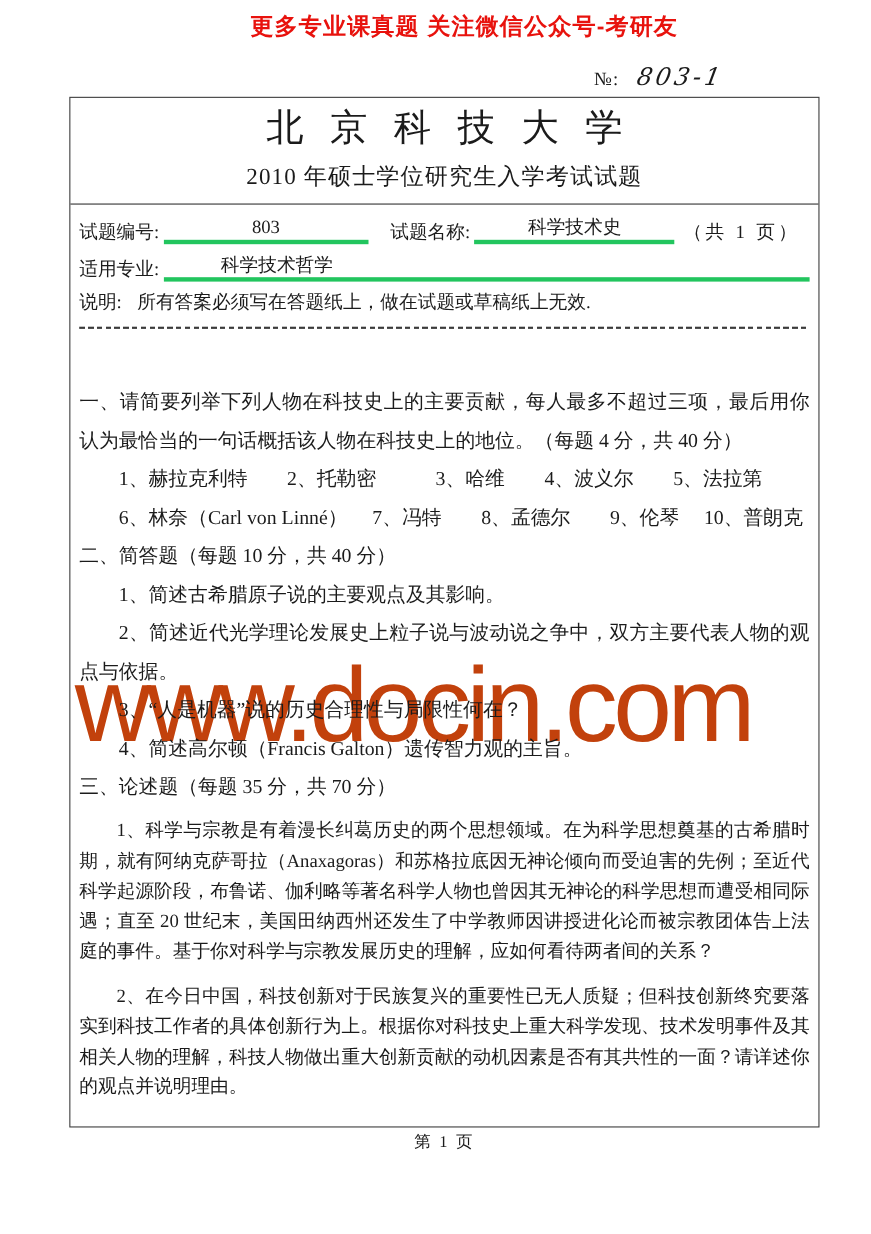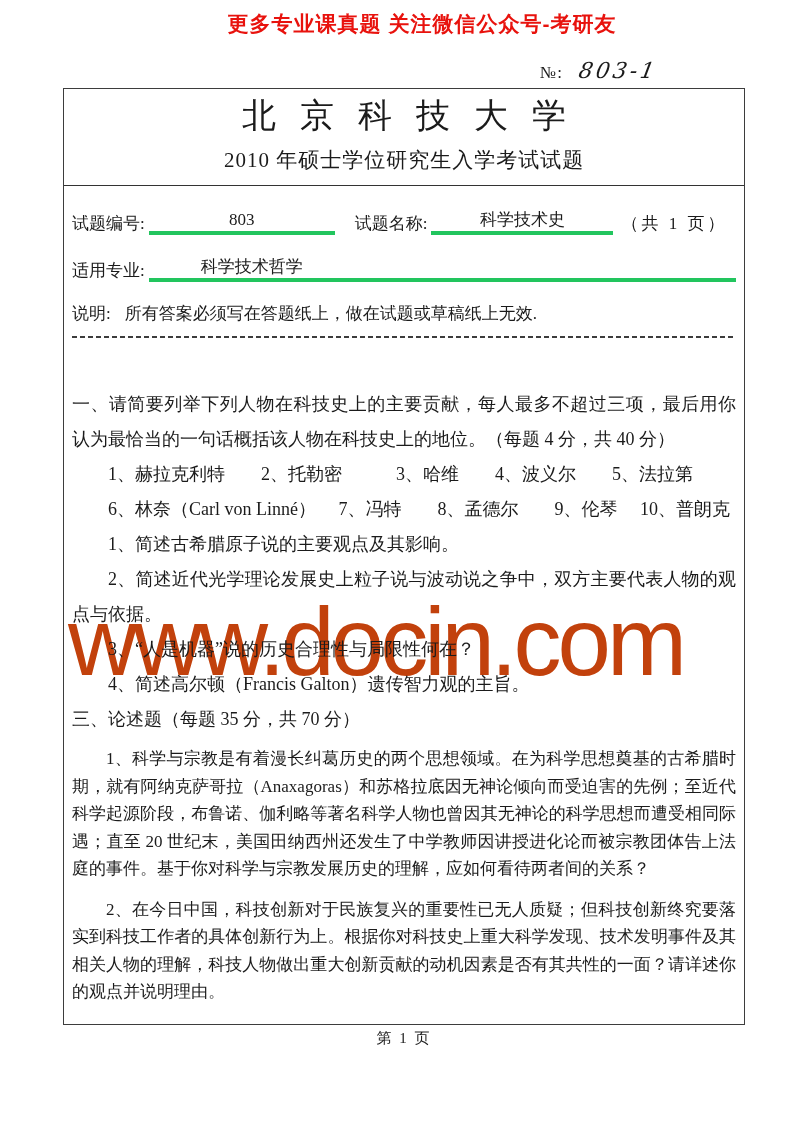--- a/index.html
+++ b/index.html
@@ -52,21 +52,21 @@
     letter-spacing: 24px; padding-left: 24px;
   }
   h2.exam-title {
     margin-top: 7px; margin-bottom: 11px;
     text-align: center;
     font-size: 21px; font-weight: 500;
     letter-spacing: 1px;
   }
   .title-rule { border-top: 1.5px solid #333; }
   .meta { padding: 2px 8px 0; font-size: 17px; }
-  .meta-row { display: flex; align-items: flex-end; margin-top: 21px; line-height: 22px; }
+  .meta-row { display: flex; align-items: flex-end; margin-top: 8px; line-height: 22px; }
   .meta-label { white-space: nowrap; }
   .blank { border-bottom: 4px solid #22c55e; text-align: center; }
   .blank.w1 { width: 186px; margin-left: 4px; }
   .blank.w2 { width: 182px; margin-left: 4px; }
   .blank.grow { flex: 1; margin-left: 4px; text-align: left; padding-left: 52px; }
   .meta-gap { width: 20px; }
   .pages-note { white-space: nowrap; margin-left: 8px; letter-spacing: 3px; }
   .note-text { padding-left: 14px; }
   .dashed {
     margin: 11px 8px 0;
@@ -123,20 +123,21 @@
         <span class="note-text">所有答案必须写在答题纸上，做在试题或草稿纸上无效.</span>
       </div>
     </div>
 
     <div class="dashed"></div>
 
     <div class="body">
       <p class="q">一、请简要列举下列人物在科技史上的主要贡献，每人最多不超过三项，最后用你认为最恰当的一句话概括该人物在科技史上的地位。（每题 4 分，共 40 分）</p>
       <p class="q ind">1、赫拉克利特　　2、托勒密　　　3、哈维　　4、波义尔　　5、法拉第</p>
       <p class="q ind">6、林奈（Carl von Linné）　 7、冯特　　8、孟德尔　　9、伦琴　 10、普朗克</p>
+      <p class="q">二、简答题（每题 10 分，共 40 分）</p>
       <p class="q ind">1、简述古希腊原子说的主要观点及其影响。</p>
       <p class="q ind">2、简述近代光学理论发展史上粒子说与波动说之争中，双方主要代表人物的观点与依据。</p>
       <p class="q ind">3、“人是机器”说的历史合理性与局限性何在？</p>
       <p class="q ind">4、简述高尔顿（Francis Galton）遗传智力观的主旨。</p>
       <p class="q">三、论述题（每题 35 分，共 70 分）</p>
       <p class="para p1">1、科学与宗教是有着漫长纠葛历史的两个思想领域。在为科学思想奠基的古希腊时期，就有阿纳克萨哥拉（Anaxagoras）和苏格拉底因无神论倾向而受迫害的先例；至近代科学起源阶段，布鲁诺、伽利略等著名科学人物也曾因其无神论的科学思想而遭受相同际遇；直至 20 世纪末，美国田纳西州还发生了中学教师因讲授进化论而被宗教团体告上法庭的事件。基于你对科学与宗教发展历史的理解，应如何看待两者间的关系？</p>
       <p class="para p2">2、在今日中国，科技创新对于民族复兴的重要性已无人质疑；但科技创新终究要落实到科技工作者的具体创新行为上。根据你对科技史上重大科学发现、技术发明事件及其相关人物的理解，科技人物做出重大创新贡献的动机因素是否有其共性的一面？请详述你的观点并说明理由。</p>
     </div>
   </div>
 </div>

